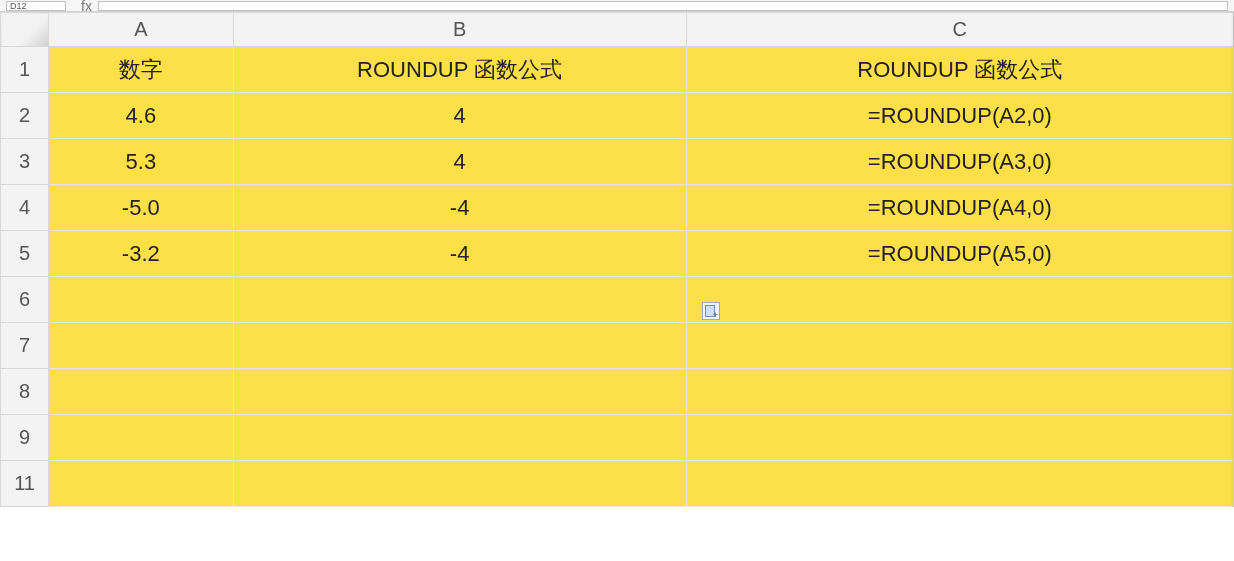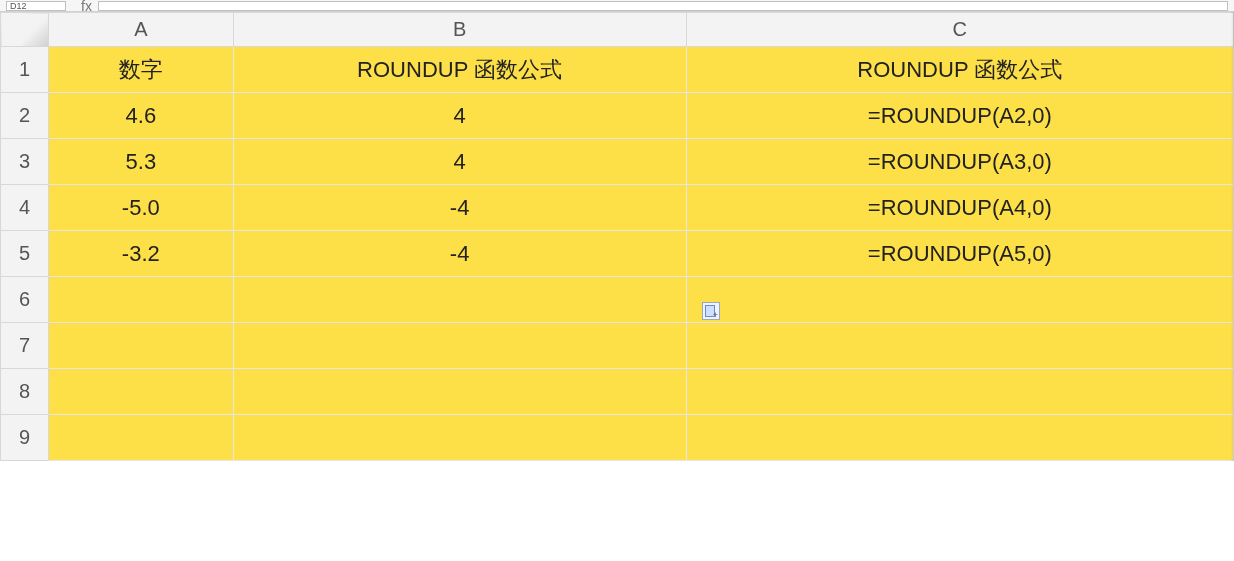--- a/index.html
+++ b/index.html
@@ -202,18 +202,24 @@
       <td class="cell"></td>
       <td class="cell"></td>
       <td class="cell"></td>
     </tr>
     <tr>
       <th class="rowhdr">9</th>
       <td class="cell"></td>
       <td class="cell"></td>
       <td class="cell"></td>
     </tr>
+    <tr>
+      <th class="rowhdr">11</th>
+      <td class="cell"></td>
+      <td class="cell"></td>
+      <td class="cell"></td>
+    </tr>
   </tbody>
 </table>
 
 <div class="paste-icon"></div>
 <div class="right-edge"></div>
 </div>
 
 </body></html>

